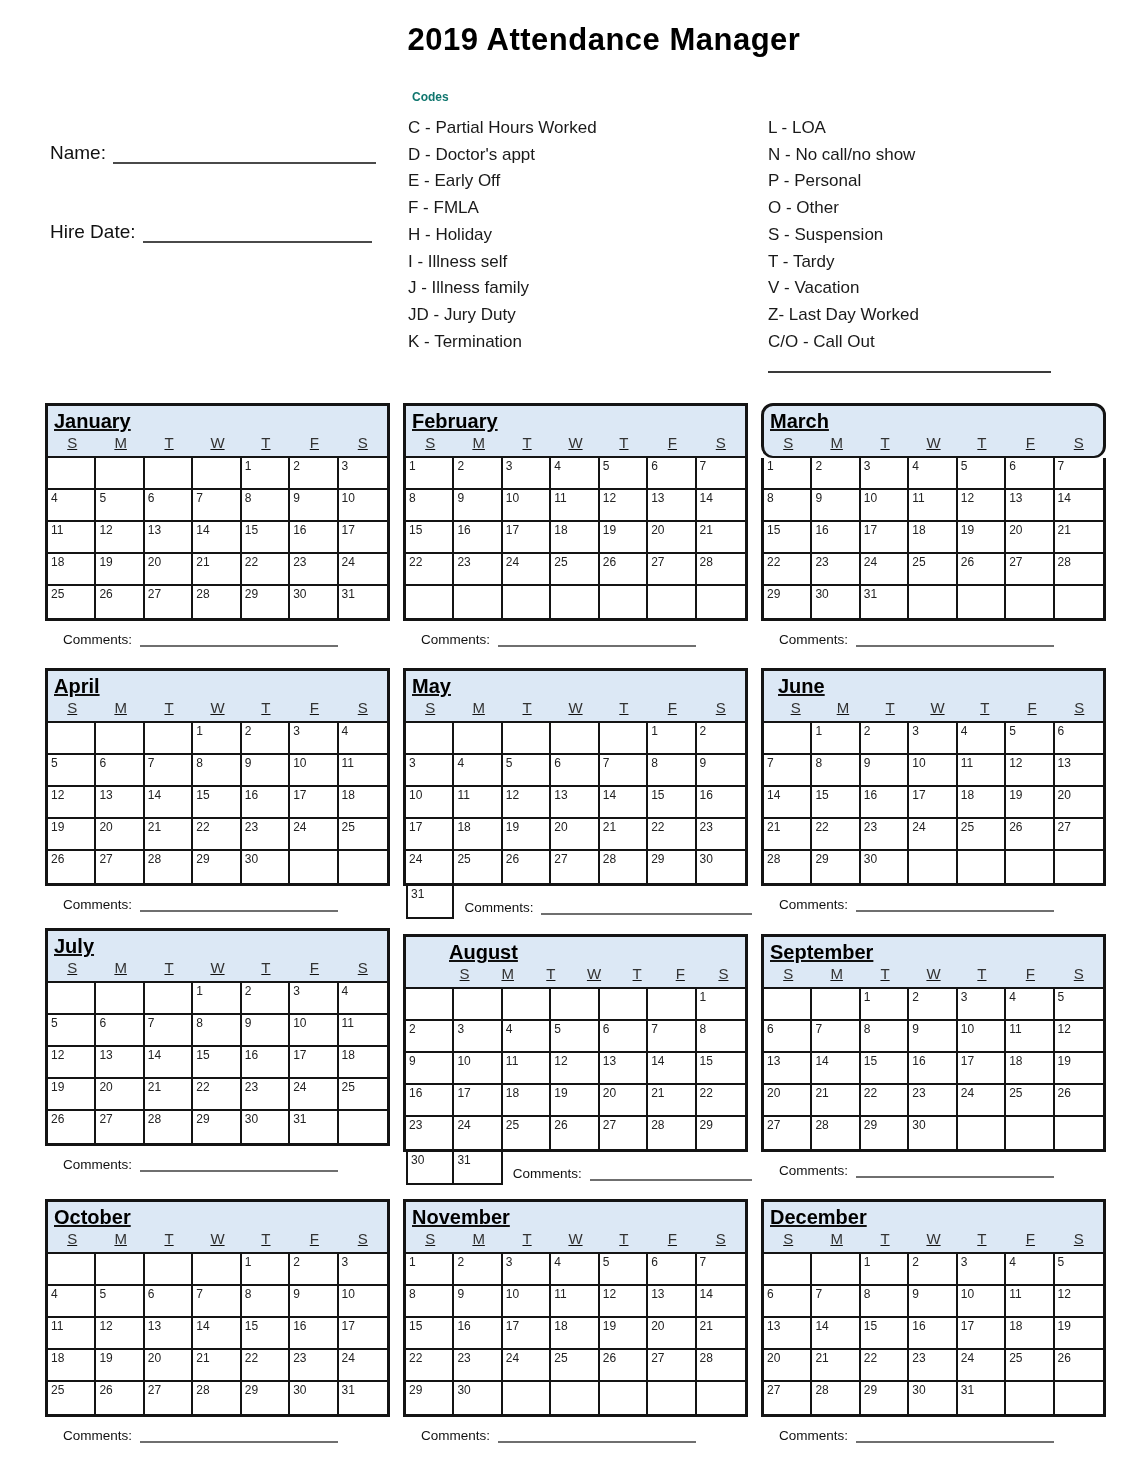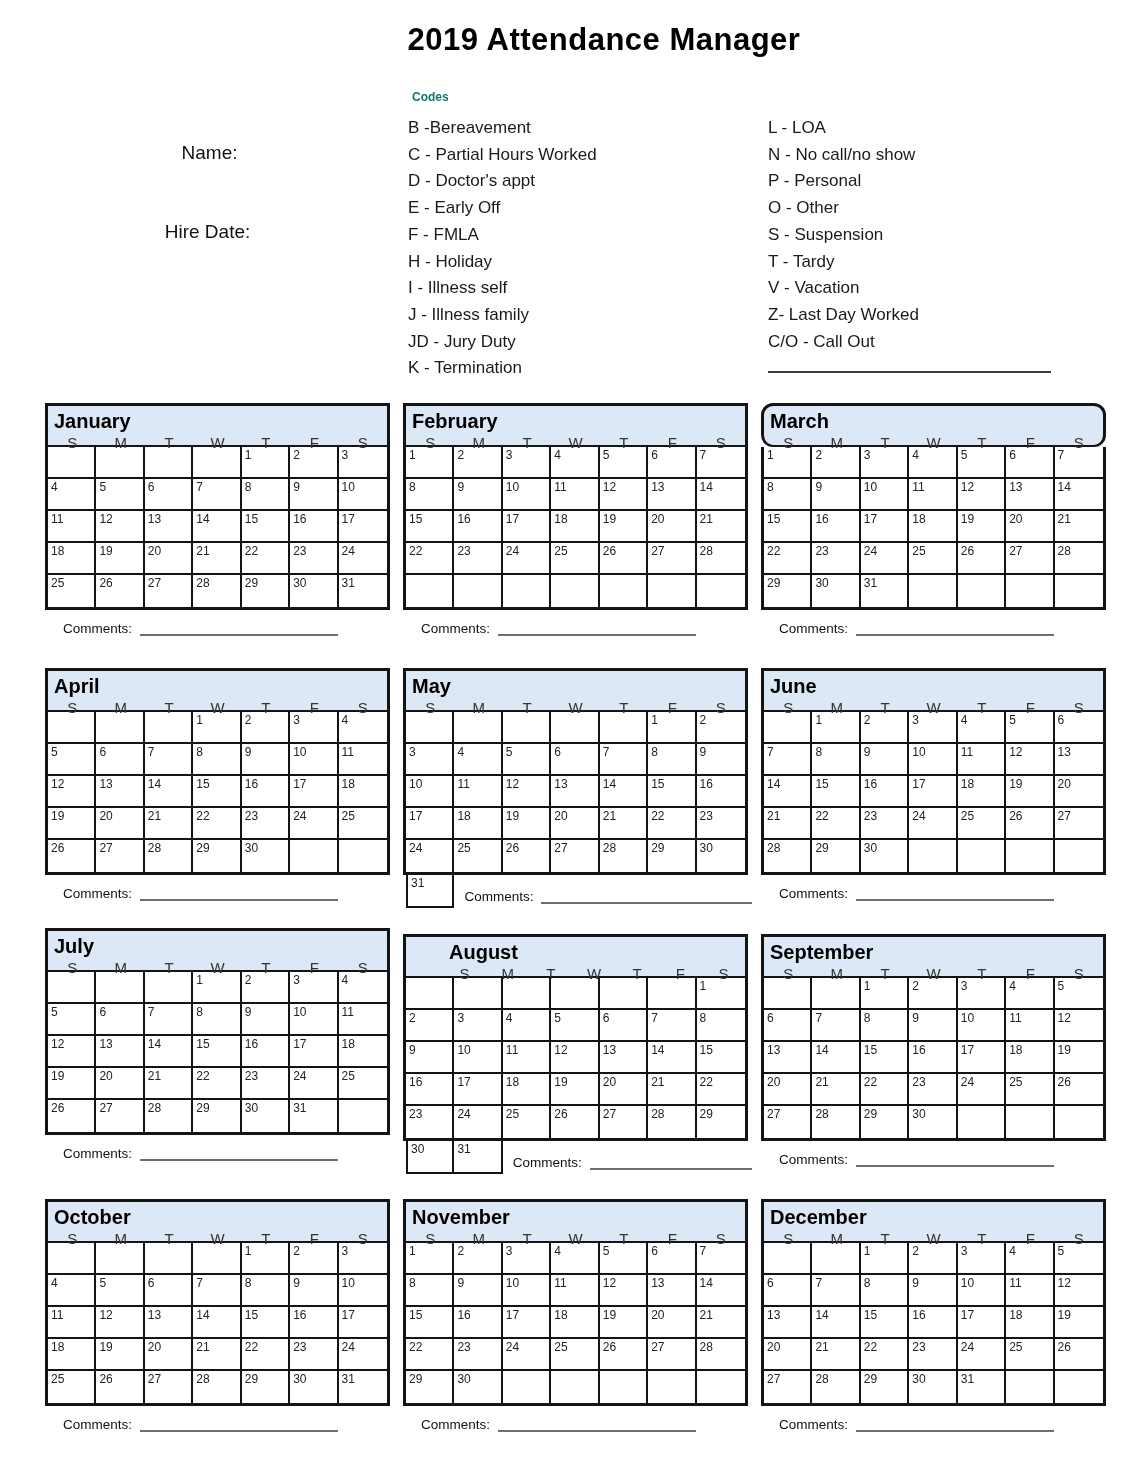--- a/index.html
+++ b/index.html
@@ -6,37 +6,37 @@
   .page {
     position:relative; width:1144px; height:1480px; background:#ffffff;
     font-family:"Liberation Sans", sans-serif; color:#111; overflow:hidden;
   }
   .title {
     position:absolute; top:22px; left:0; width:100%; box-sizing:border-box;
     padding-left:64px; margin:0; text-align:center;
     font-size:31px; font-weight:bold; color:#000; letter-spacing:0.5px;
   }
   
-  .field { position:absolute; display:flex; align-items:center;flex-direction:column; }
+  .field { position:absolute; display:flex; align-items:flex-end; }
   .name-field { left:50px; top:142px; width:326px; }
   .hire-field { left:50px; top:221px; width:322px; }
   .field-label { font-size:19px; color:#111; white-space:nowrap; margin-right:7px; }
   .field-line { flex:1; border-bottom:2px solid #4a4a4a; height:16px; }
   
   .codes-heading { position:absolute; left:412px; top:90px; font-size:12px; font-weight:bold; color:#0f766e; }
   .codes-col { position:absolute; top:115px; }
   .codes-left { left:408px; width:350px; }
   .codes-right { left:768px; width:285px; }
   .code-item { font-size:17px; line-height:26.7px; color:#1a1a1a; white-space:nowrap; }
   .codes-underline { margin-top:16px; width:283px; border-bottom:2px solid #3a3a3a; }
   
   .cal { position:absolute; width:345px; box-sizing:border-box; }
   .cal-head {
-    box-sizing:border-box; height:44px; background:#dce8f5;
-    border:3px solid #141414; border-bottom:2px solid #141414;
+    box-sizing:border-box; height:55px; background:#dce8f5;
+    border:3px solid #141414; border-bottom:2px solid #141414;text-decoration:underline;
   }
   .cal-month { font-size:20px; font-weight:bold; color:#000; padding:3px 0 0 6px; line-height:24px; }
   .cal-dow { display:grid; grid-template-columns:repeat(7,1fr); }
   .cal-dow span { text-align:center; font-size:15px; color:#333; line-height:20px; }
   .cal-grid {
     display:grid; grid-template-columns:repeat(7,1fr); grid-auto-rows:32px;
     box-sizing:border-box; border:3px solid #141414; border-top:none; background:#fff;
   }
   .cell { box-sizing:border-box; border-right:2px solid #141414; border-bottom:2px solid #141414; }
   .cell.last-col { border-right:none; }
@@ -65,21 +65,20 @@
     <span class="field-line"></span>
   </div>
 
   <div class="field hire-field">
     <span class="field-label">Hire Date:</span>
     <span class="field-line"></span>
   </div>
 
   <div class="codes-heading">Codes</div>
   <div class="codes-col codes-left" id="codes-left">
-      <div class="code-item">B -Bereavement</div>
       <div class="code-item">C - Partial Hours Worked</div>
       <div class="code-item">D - Doctor's appt</div>
       <div class="code-item">E - Early Off</div>
       <div class="code-item">F - FMLA</div>
       <div class="code-item">H - Holiday</div>
       <div class="code-item">I - Illness self</div>
       <div class="code-item">J - Illness family</div>
       <div class="code-item">JD - Jury Duty</div>
       <div class="code-item">K - Termination</div>
     </div>
@@ -721,21 +720,21 @@
           <div class="ocell">
             <span>31</span>
           </div>
           <div class="cal-comments in-overflow" style="left: 61.4286px;">
             <span class="cal-comments-label">Comments:</span>
             <span class="cal-comments-line"></span>
           </div>
         </div>
       </div>
       <div class="cal" style="left: 761px; top: 668px;">
-    <div class="cal-head" style="background: rgb(220, 232, 245);">
+    <div class="cal-head" style="background: rgb(220, 232, 245); padding-left: 8px;">
       <div class="cal-month">June</div>
       <div class="cal-dow">
             <span>S</span>
             <span>M</span>
             <span>T</span>
             <span>W</span>
             <span>T</span>
             <span>F</span>
             <span>S</span>
           </div>

